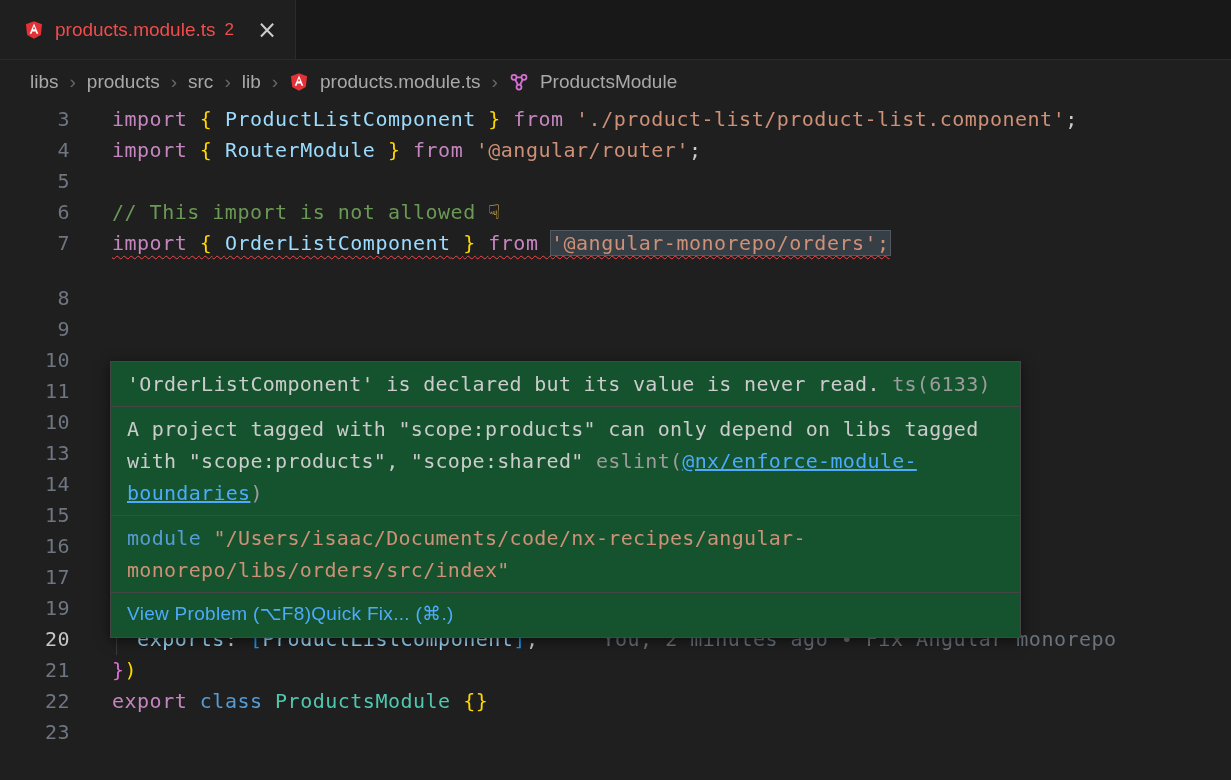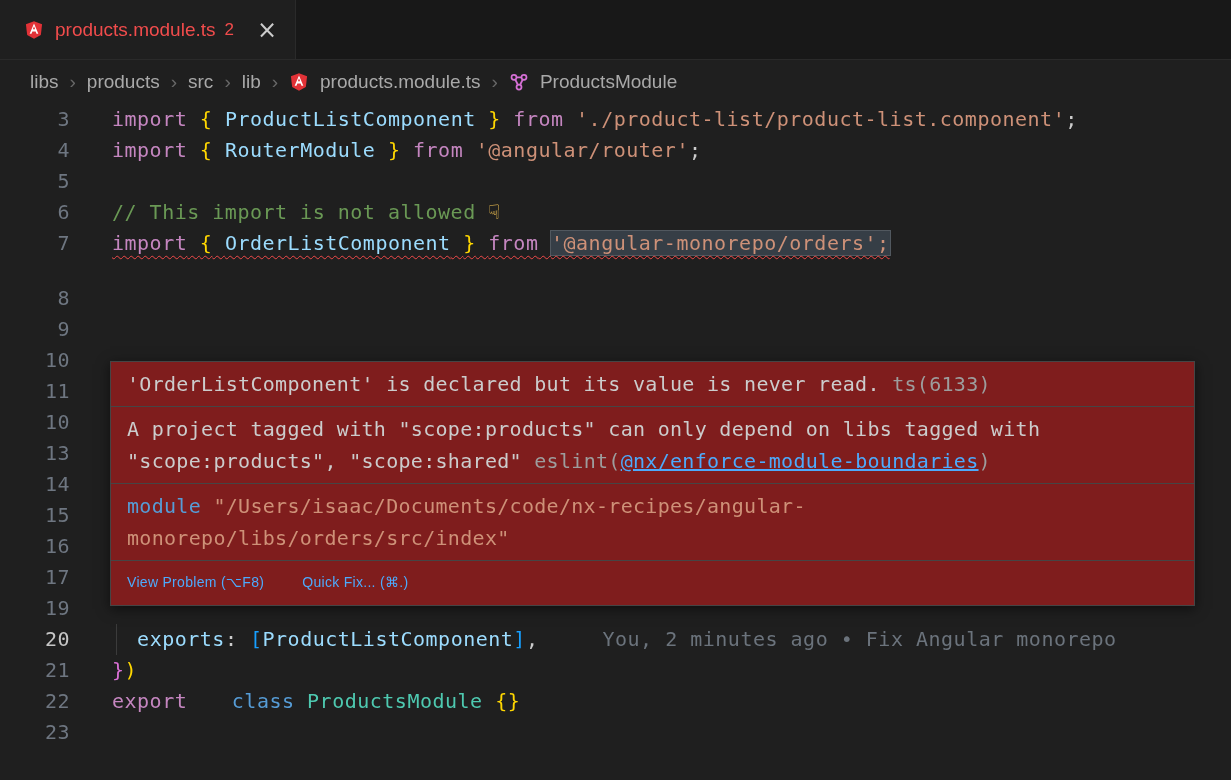--- a/index.html
+++ b/index.html
@@ -21,44 +21,44 @@
 
   
   .editor { position:relative; padding-top:1px; }
   .line { display:flex; height:31px; line-height:31px; font-size:20px; letter-spacing:0.5px; white-space:pre; }
   .line-number { width:70px; text-align:right; color:#6e7681; flex-shrink:0; user-select:none; }
   .line-number.active { color:#c6c6c6; }
   .line-code { margin-left:42px; position:relative; }
   .guide { position:absolute; top:0; bottom:0; width:1px; background:#3b3b3b; }
 
   .kw   { color:#C586C0; }
-  .kwb  { color:#569CD6;margin-left:32px; }
+  .kwb  { color:#569CD6; }
   .cls  { color:#9CDCFE; }
   .prop { color:#9CDCFE; }
   .str  { color:#CE9178; }
   .com  { color:#6A9955; }
   .def  { color:#cccccc; }
   .teal { color:#4EC9B0; }
   .b1   { color:#FFD700; }
   .b2   { color:#DA70D6; }
   .b3   { color:#179FFF; }
   .emoji{ color:#f5c451; }
 
   .sq { text-decoration-line:underline; text-decoration-style:wavy; text-decoration-color:#f04949; text-decoration-thickness:1px; text-underline-offset:5px; }
   .hl { background:rgba(85,105,125,0.42); box-shadow:0 0 0 1px rgba(175,195,215,0.35); }
   .blame { color:#6b737c; margin-left:64px; }
 
   
-  .hover-widget { position:absolute; left:110px; top:258px; width:1085px; background:#7f1d1d; border:1px solid #454545; box-shadow:0 3px 12px rgba(0,0,0,0.55); z-index:10; font-size:20px; letter-spacing:0.3px; }
+  .hover-widget { position:absolute; left:110px; top:258px; width:911px; background:#14532d; border:1px solid #454545; box-shadow:0 3px 12px rgba(0,0,0,0.55); z-index:10; font-size:20px; letter-spacing:0.3px; }
   .hover-row { padding:6px 16px; border-bottom:1px solid #454545; line-height:32px; color:#cccccc; }
   .hover-code { color:#9d9d9d; }
   .hover-link { color:#4daafc; text-decoration:underline; cursor:pointer; }
   .hover-kw { color:#569CD6; }
   .hover-str { color:#CE9178; }
-  .hover-actions { display:flex; gap:38px; padding:6px 16px 8px 16px; font-family:"Liberation Sans",sans-serif; font-size:14px; line-height:30px; }
+  .hover-actions { display:flex; padding:6px 16px 8px 16px; font-family:"Liberation Sans",sans-serif; font-size:19px; line-height:30px; }
   .action { color:#4daafc; cursor:pointer; }
 </style>
 </head>
 <body>
 
 <div class="tabbar">
   <div class="tab">
     <span class="crumb-icon">
       <svg viewBox="0 0 24 24" width="20" height="20">
         <path fill="#e23237" d="M12 1.5 L2.3 5 3.8 17.9 12 22.5 20.2 17.9 21.7 5 Z"></path>

